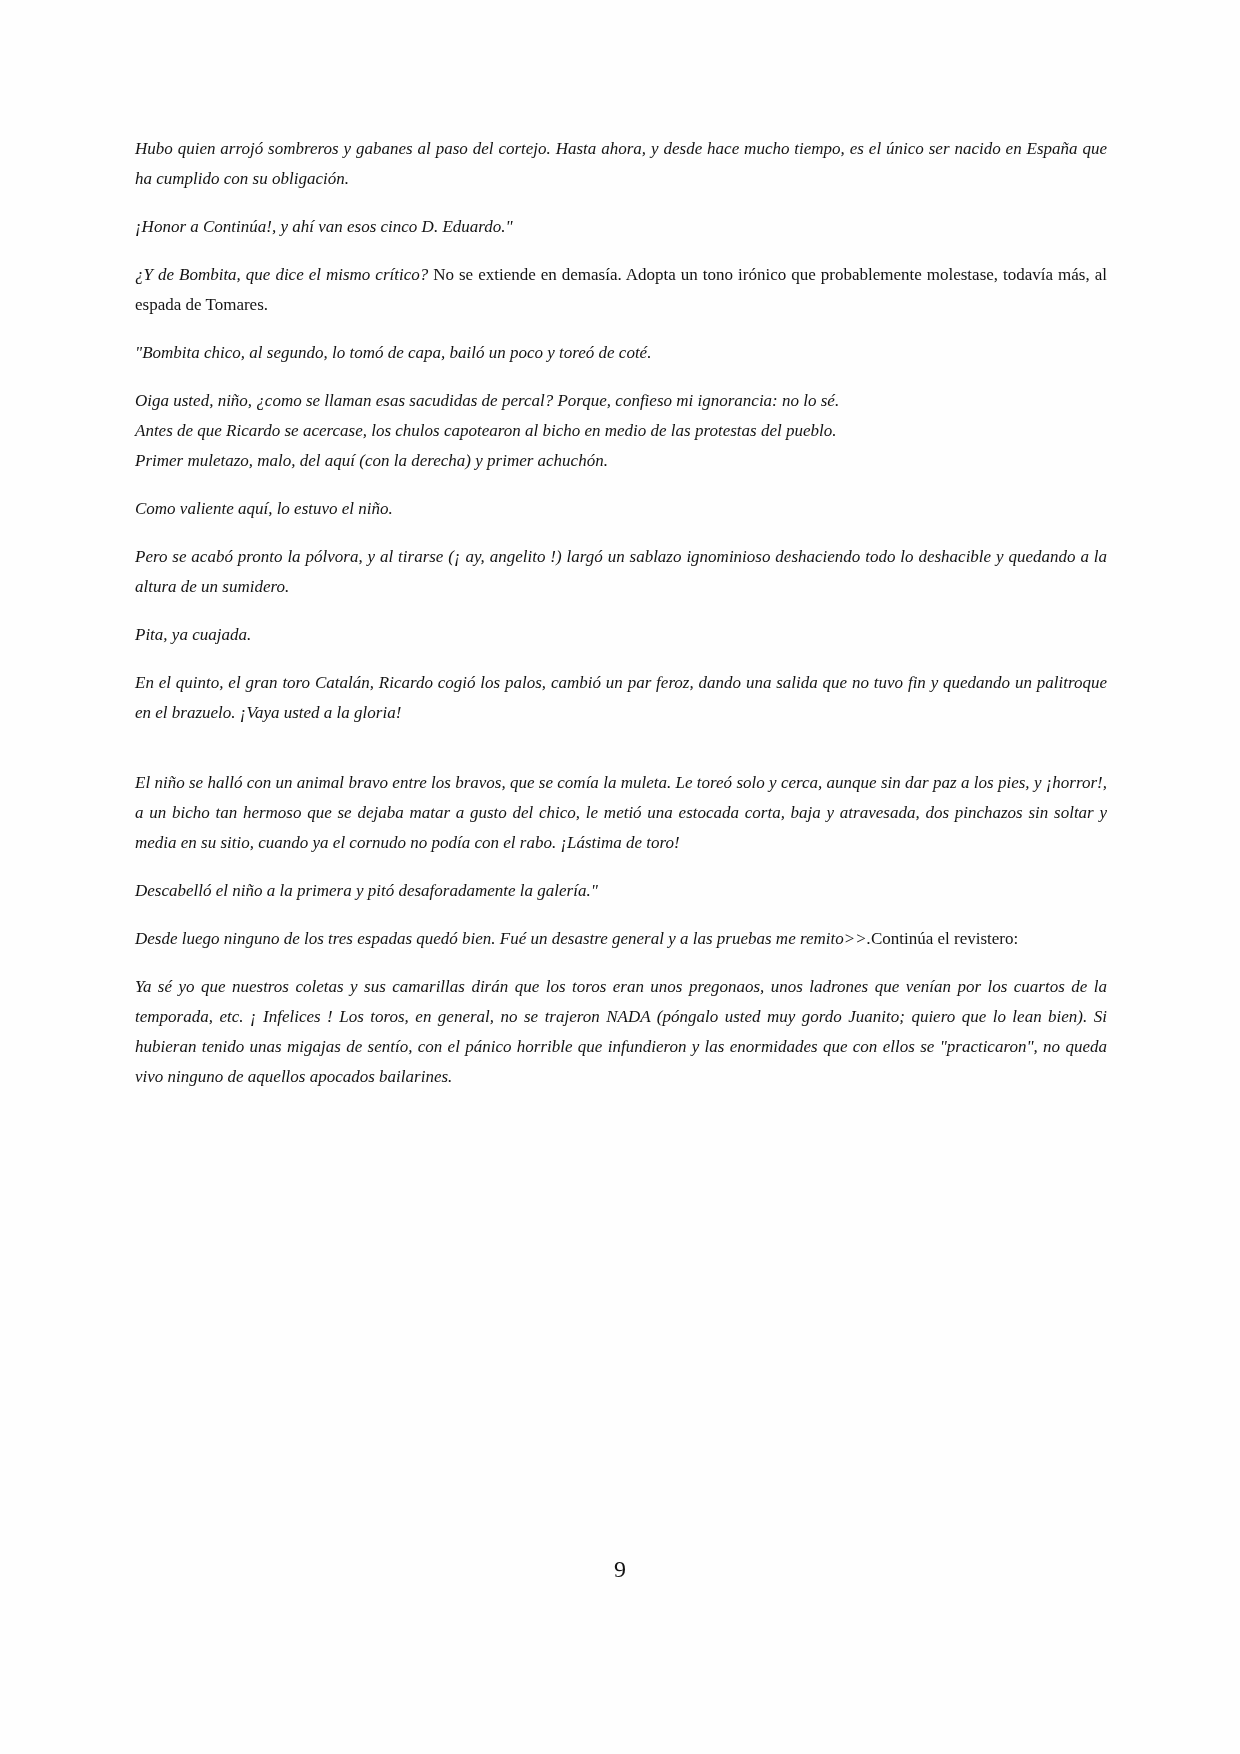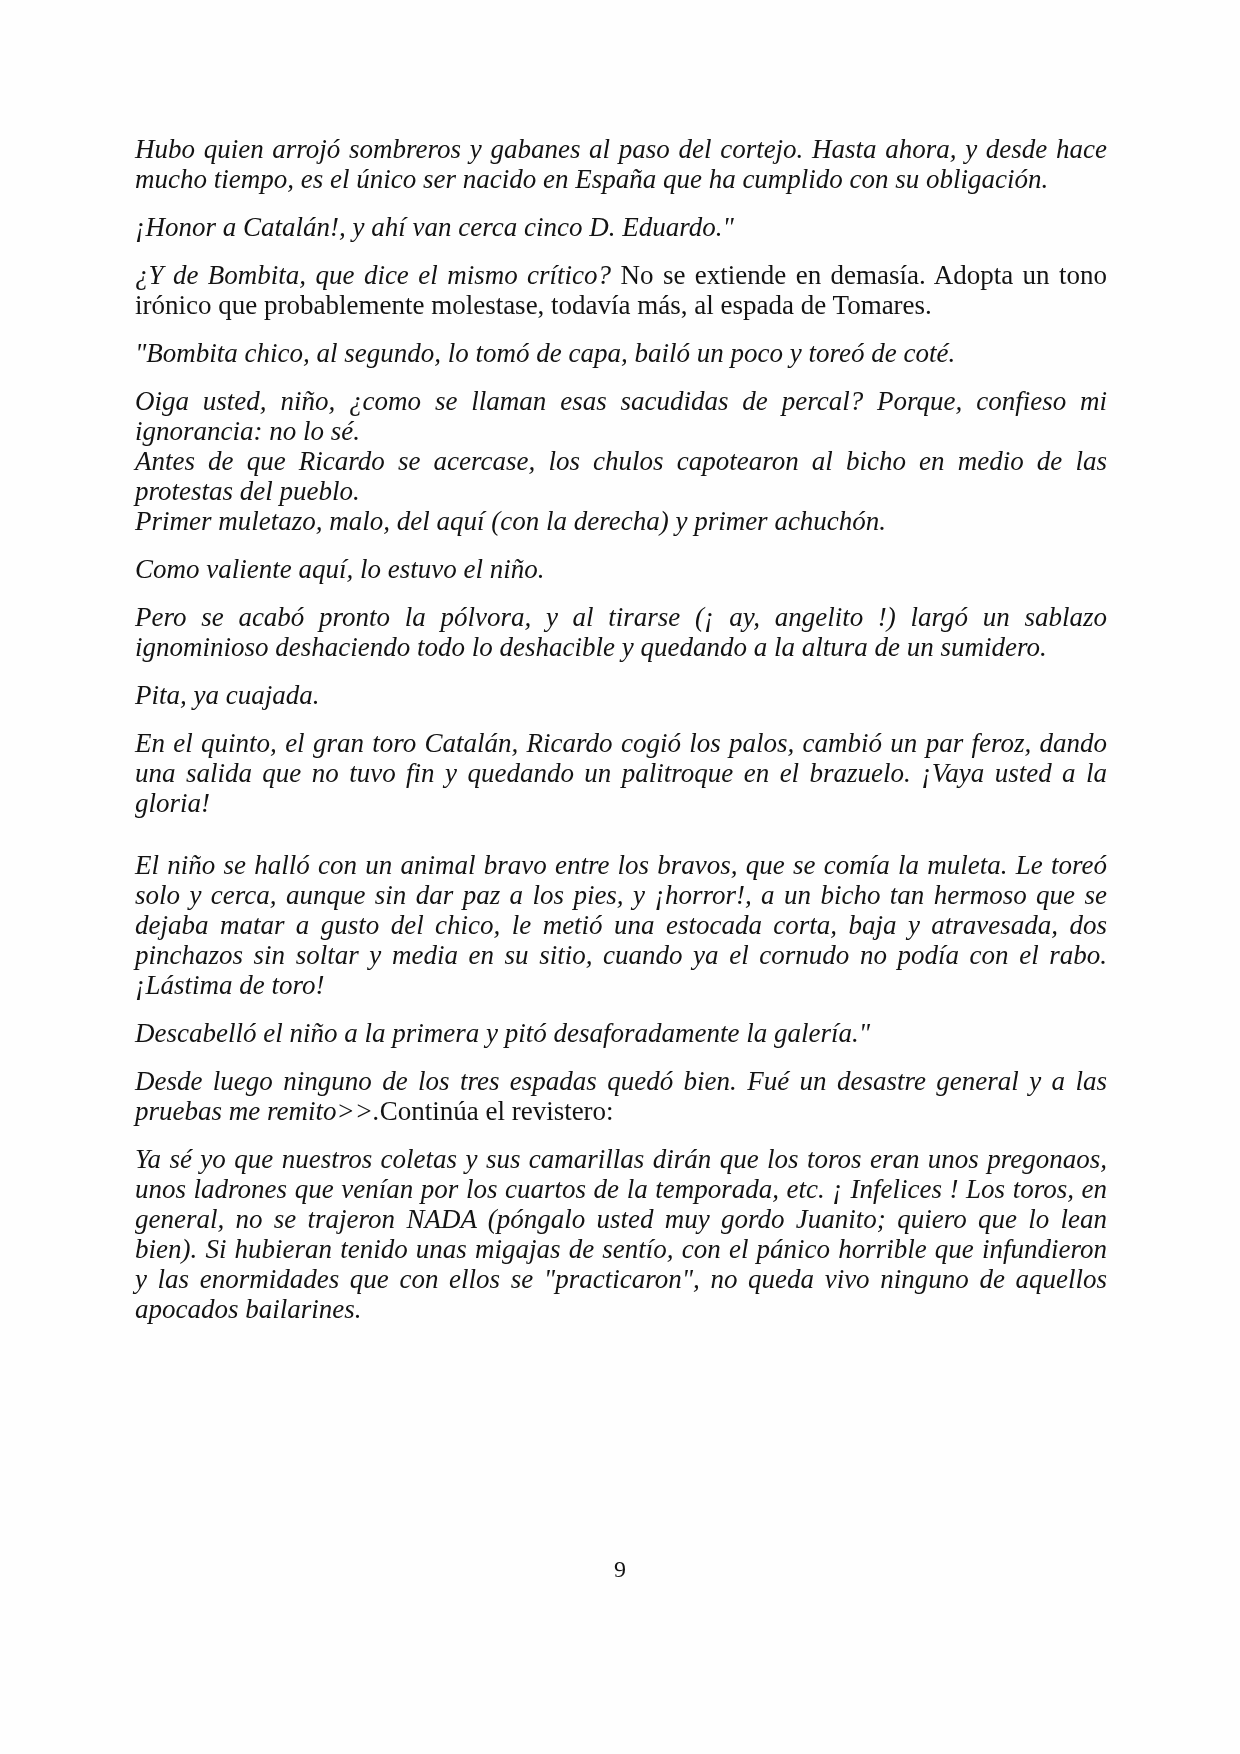--- a/index.html
+++ b/index.html
@@ -10,48 +10,48 @@
     background: #fefefe;
     color: #131313;
     font-family: "Liberation Serif", "DejaVu Serif", serif;
     overflow: hidden;
   }
   .content {
     position: absolute;
     left: 135px;
     top: 134px;
     width: 972px;
-    font-size: 27px;
+    font-size: 17px;
     line-height: 30px;
     text-align: justify;
   }
   .para { margin: 0 0 18px 0; }
   .para.tight { margin-bottom: 0; font-family: Liberation Serif, serif; }
-  .para.extra-gap { margin-top: 32px; }
+  .para.extra-gap { margin-top: 40px; }
   .italic { font-style: italic; }
   .roman { font-style: normal; }
   .page-number {
     position: absolute;
     top: 1556px;
     left: 0;
     width: 100%;
     text-align: center;
     font-size: 24px;
     font-style: normal;
   }
 </style>
 </head>
 <body>
 
 <div class="page">
   <main class="content">
 
     <p class="para italic">Hubo quien arrojó sombreros y gabanes al paso del cortejo. Hasta ahora, y desde hace mucho tiempo, es el único ser nacido en España que ha cumplido con su obligación.</p>
 
-    <p class="para italic">¡Honor a Catalán!, y ahí van cerca cinco D. Eduardo."</p>
+    <p class="para italic">¡Honor a Continúa!, y ahí van esos cinco D. Eduardo."</p>
 
     <p class="para"><span class="italic">¿Y de Bombita, que dice el mismo crítico?</span> <span class="roman">No se extiende en demasía. Adopta un tono irónico que probablemente molestase, todavía más, al espada de Tomares.</span></p>
 
     <p class="para italic">"Bombita chico, al segundo, lo tomó de capa, bailó un poco  y toreó de coté.</p>
 
     <div class="para italic">
       <p class="para tight">Oiga usted, niño, ¿como se llaman esas sacudidas de percal? Porque, confieso mi ignorancia: no lo sé.</p>
       <p class="para tight">Antes de que Ricardo se acercase, los chulos capotearon al bicho en medio de las protestas del pueblo.</p>
       <p class="para tight">Primer muletazo, malo, del aquí (con la derecha) y primer achuchón.</p>
     </div>

